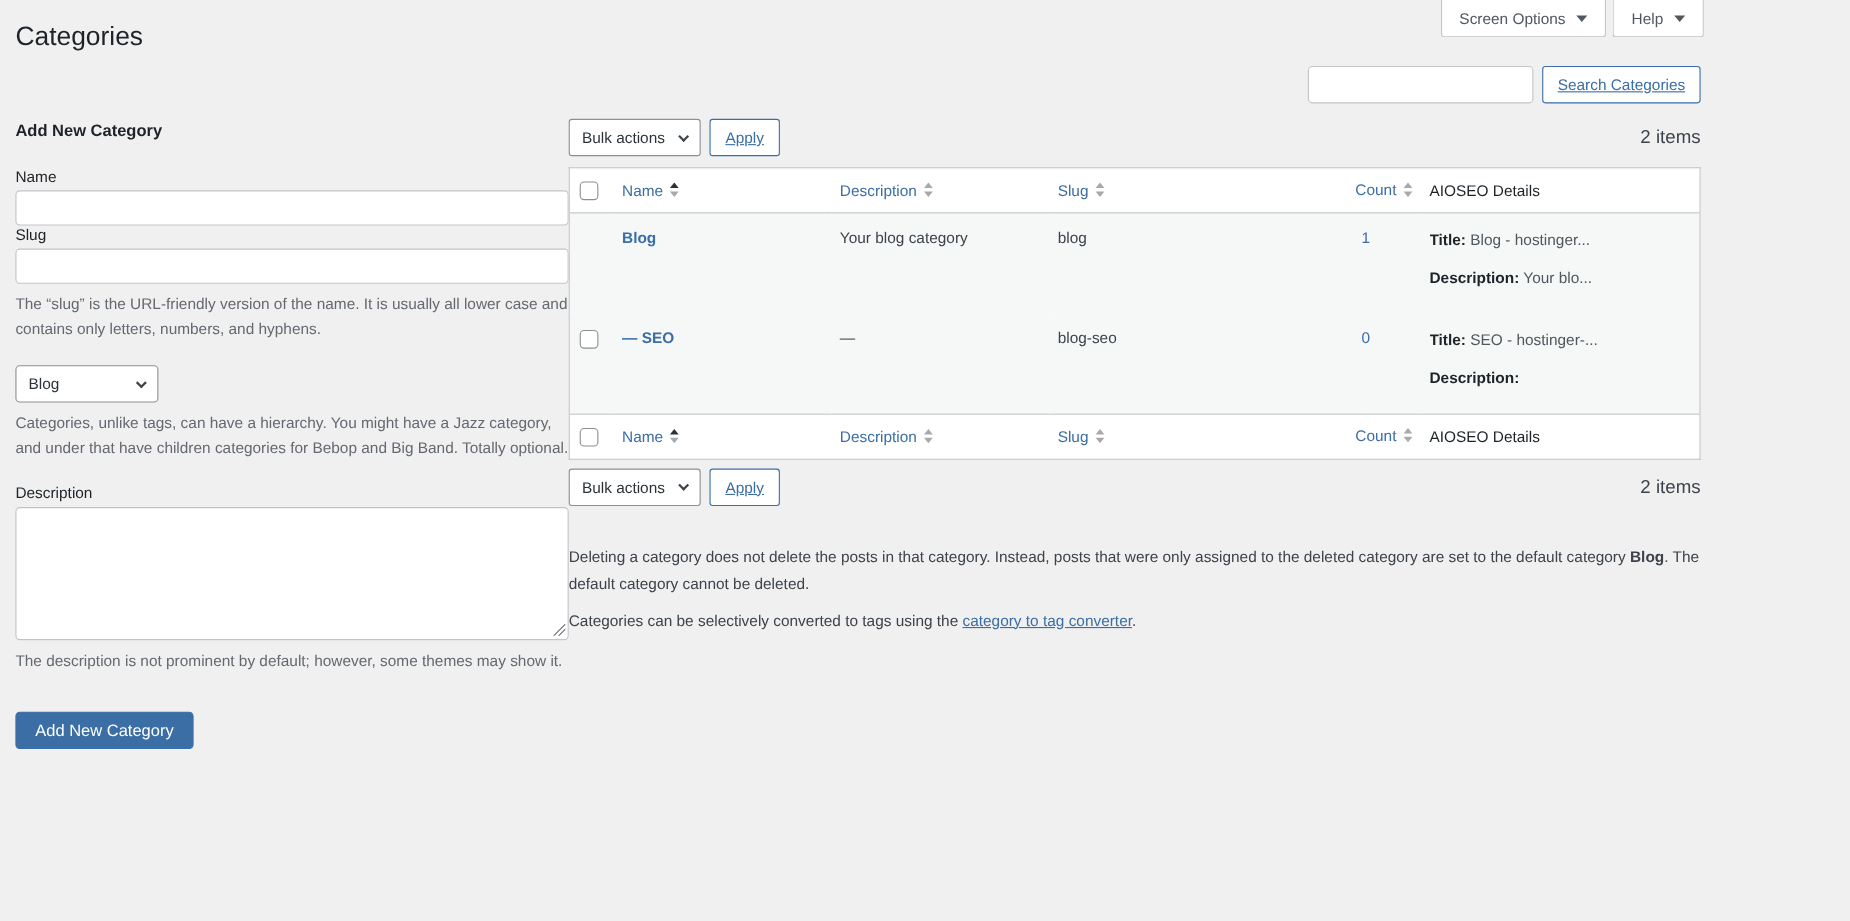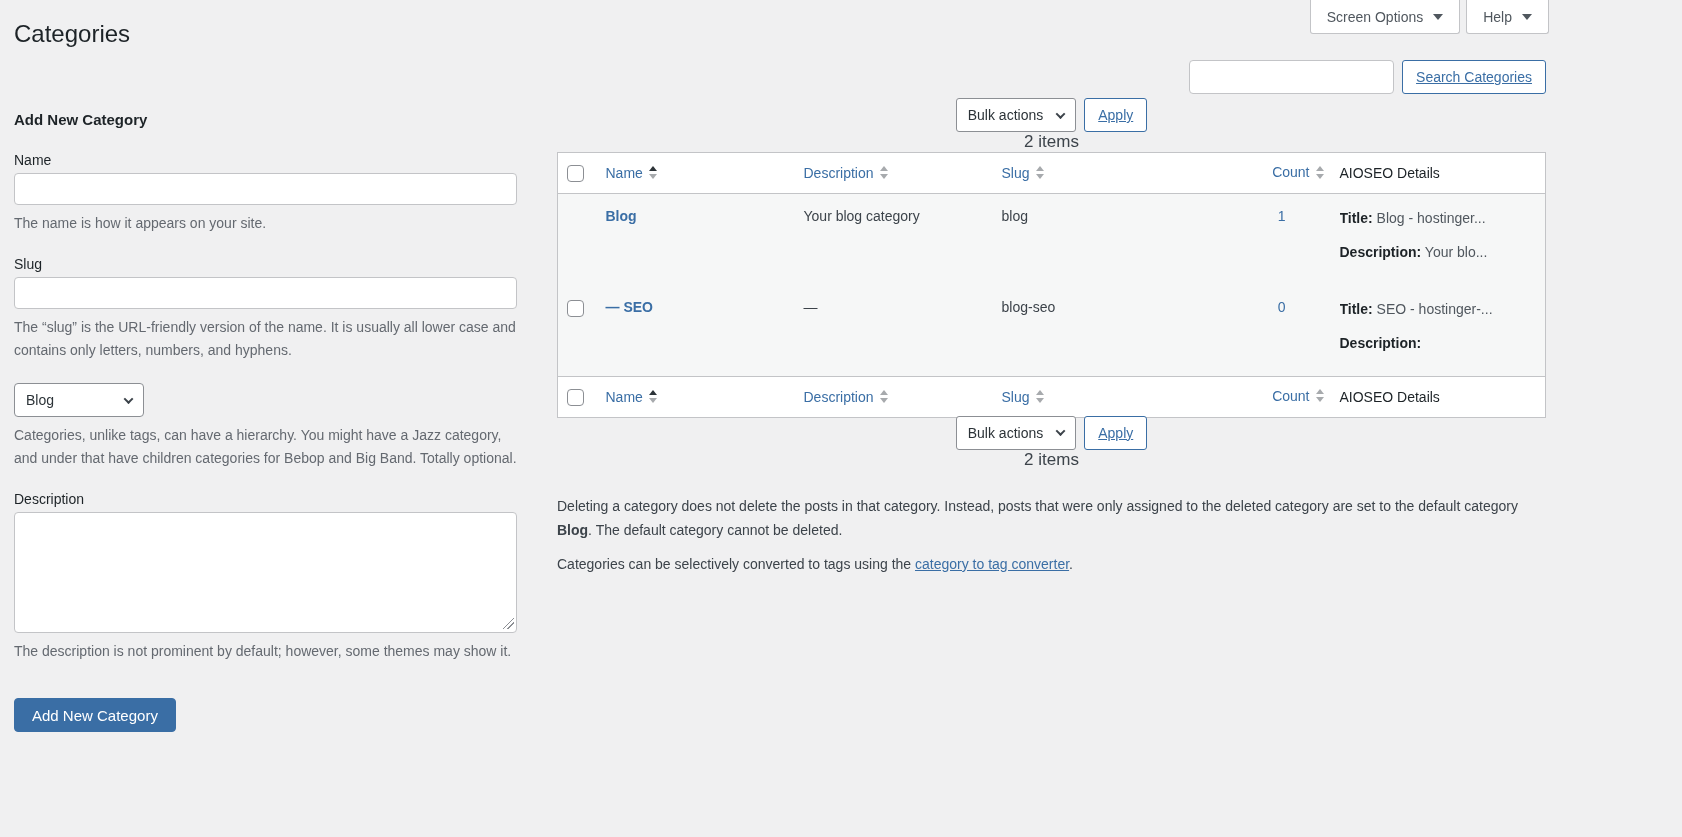--- a/index.html
+++ b/index.html
@@ -25,21 +25,21 @@
 
   
   .search-row { position:absolute; top:60px; right:136px; display:flex; gap:8px; }
   .search-input { width:205px; height:34px; border:1px solid #c3c4c7; border-radius:4px; background:#fff; padding:0 8px; font-family:inherit; font-size:14px; }
   .btn-secondary {
     height:34px; padding:0 13px; background:#fff; border:1px solid #3a6ea5;
     border-radius:3px; color:#3a6ea5; font-size:14px; font-family:inherit; cursor:pointer;text-decoration:underline;
   }
 
   
-  .columns { position:absolute; left:14px; right:136px; top:100px; display:flex; gap:40px; }
+  .columns { position:absolute; left:14px; right:136px; top:100px; display:flex; }
   .left-col { width:503px; flex:none; }
   .right-col { flex:1; min-width:0; }
 
   
   .form-heading { margin:11px 0 24px; font-size:15px; font-weight:700; color:#1d2327; }
   .field-label { display:block; margin-bottom:5px; color:#1d2327; }
   .text-input { width:100%; height:32px; border:1px solid #c3c4c7; border-radius:4px; background:#fff; padding:0 8px; font-family:inherit; font-size:14px; }
   .help { margin:7px 0 21px; color:#646970; line-height:23px; }
   .fake-select {
     display:inline-flex; align-items:center; justify-content:space-between;
@@ -53,21 +53,21 @@
   .grabber {
     position:absolute; right:3px; bottom:4px; width:11px; height:11px;
     background:linear-gradient(135deg, transparent 0 46%, #8c8f94 46% 54%, transparent 54% 68%, #8c8f94 68% 76%, transparent 76%);
   }
   .btn-primary {
     margin-top:14px; height:34px; padding:0 17px; background:#3a6ea5; border:1px solid #3a6ea5;
     border-radius:4px; color:#fff; font-size:15px; font-family:inherit; cursor:pointer;
   }
 
   
-  .list-bar { display:flex; align-items:center; justify-content:center; margin-top:8px; height:34px;flex-direction:column; }
+  .list-bar { display:flex; align-items:center; justify-content:space-between; margin-top:8px; height:34px; }
   .bar-left { display:flex; gap:8px; }
   .bulk-select { gap:14px; border-radius:3px; }
   .items-count { color:#3c434a; font-size:17px; }
 
   
   .cat-table { width:100%; margin-top:10px; border-collapse:collapse; table-layout:fixed; background:#fff; border:1px solid #c3c4c7; }
   .cat-table thead tr { border-bottom:1px solid #c3c4c7; }
   .cat-table tfoot tr { border-top:1px solid #c3c4c7; }
   .cat-table th { padding:11px 8px; text-align:left; font-weight:400; font-size:14px; }
   .cat-table td { padding:14px 8px 23px; vertical-align:top; font-size:14px; color:#3c434a; }
@@ -122,21 +122,20 @@
   <button class="btn-secondary">Search Categories</button>
 </div>
 
 <div class="columns">
 
   <div class="left-col">
     <h2 class="form-heading">Add New Category</h2>
 
     <label class="field-label">Name</label>
     <input class="text-input" type="text" style="">
-    <p class="help">The name is how it appears on your site.</p>
 
     <label class="field-label">Slug</label>
     <input class="text-input" type="text" style="">
     <p class="help">The “slug” is the URL-friendly version of the name. It is usually all lower case and contains only letters, numbers, and hyphens.</p>
 
     <div class="fake-select parent-select">
       <span>Blog</span>
       <span class="chev"></span>
     </div>
     <p class="help">Categories, unlike tags, can have a hierarchy. You might have a Jazz category, and under that have children categories for Bebop and Big Band. Totally optional.</p>

